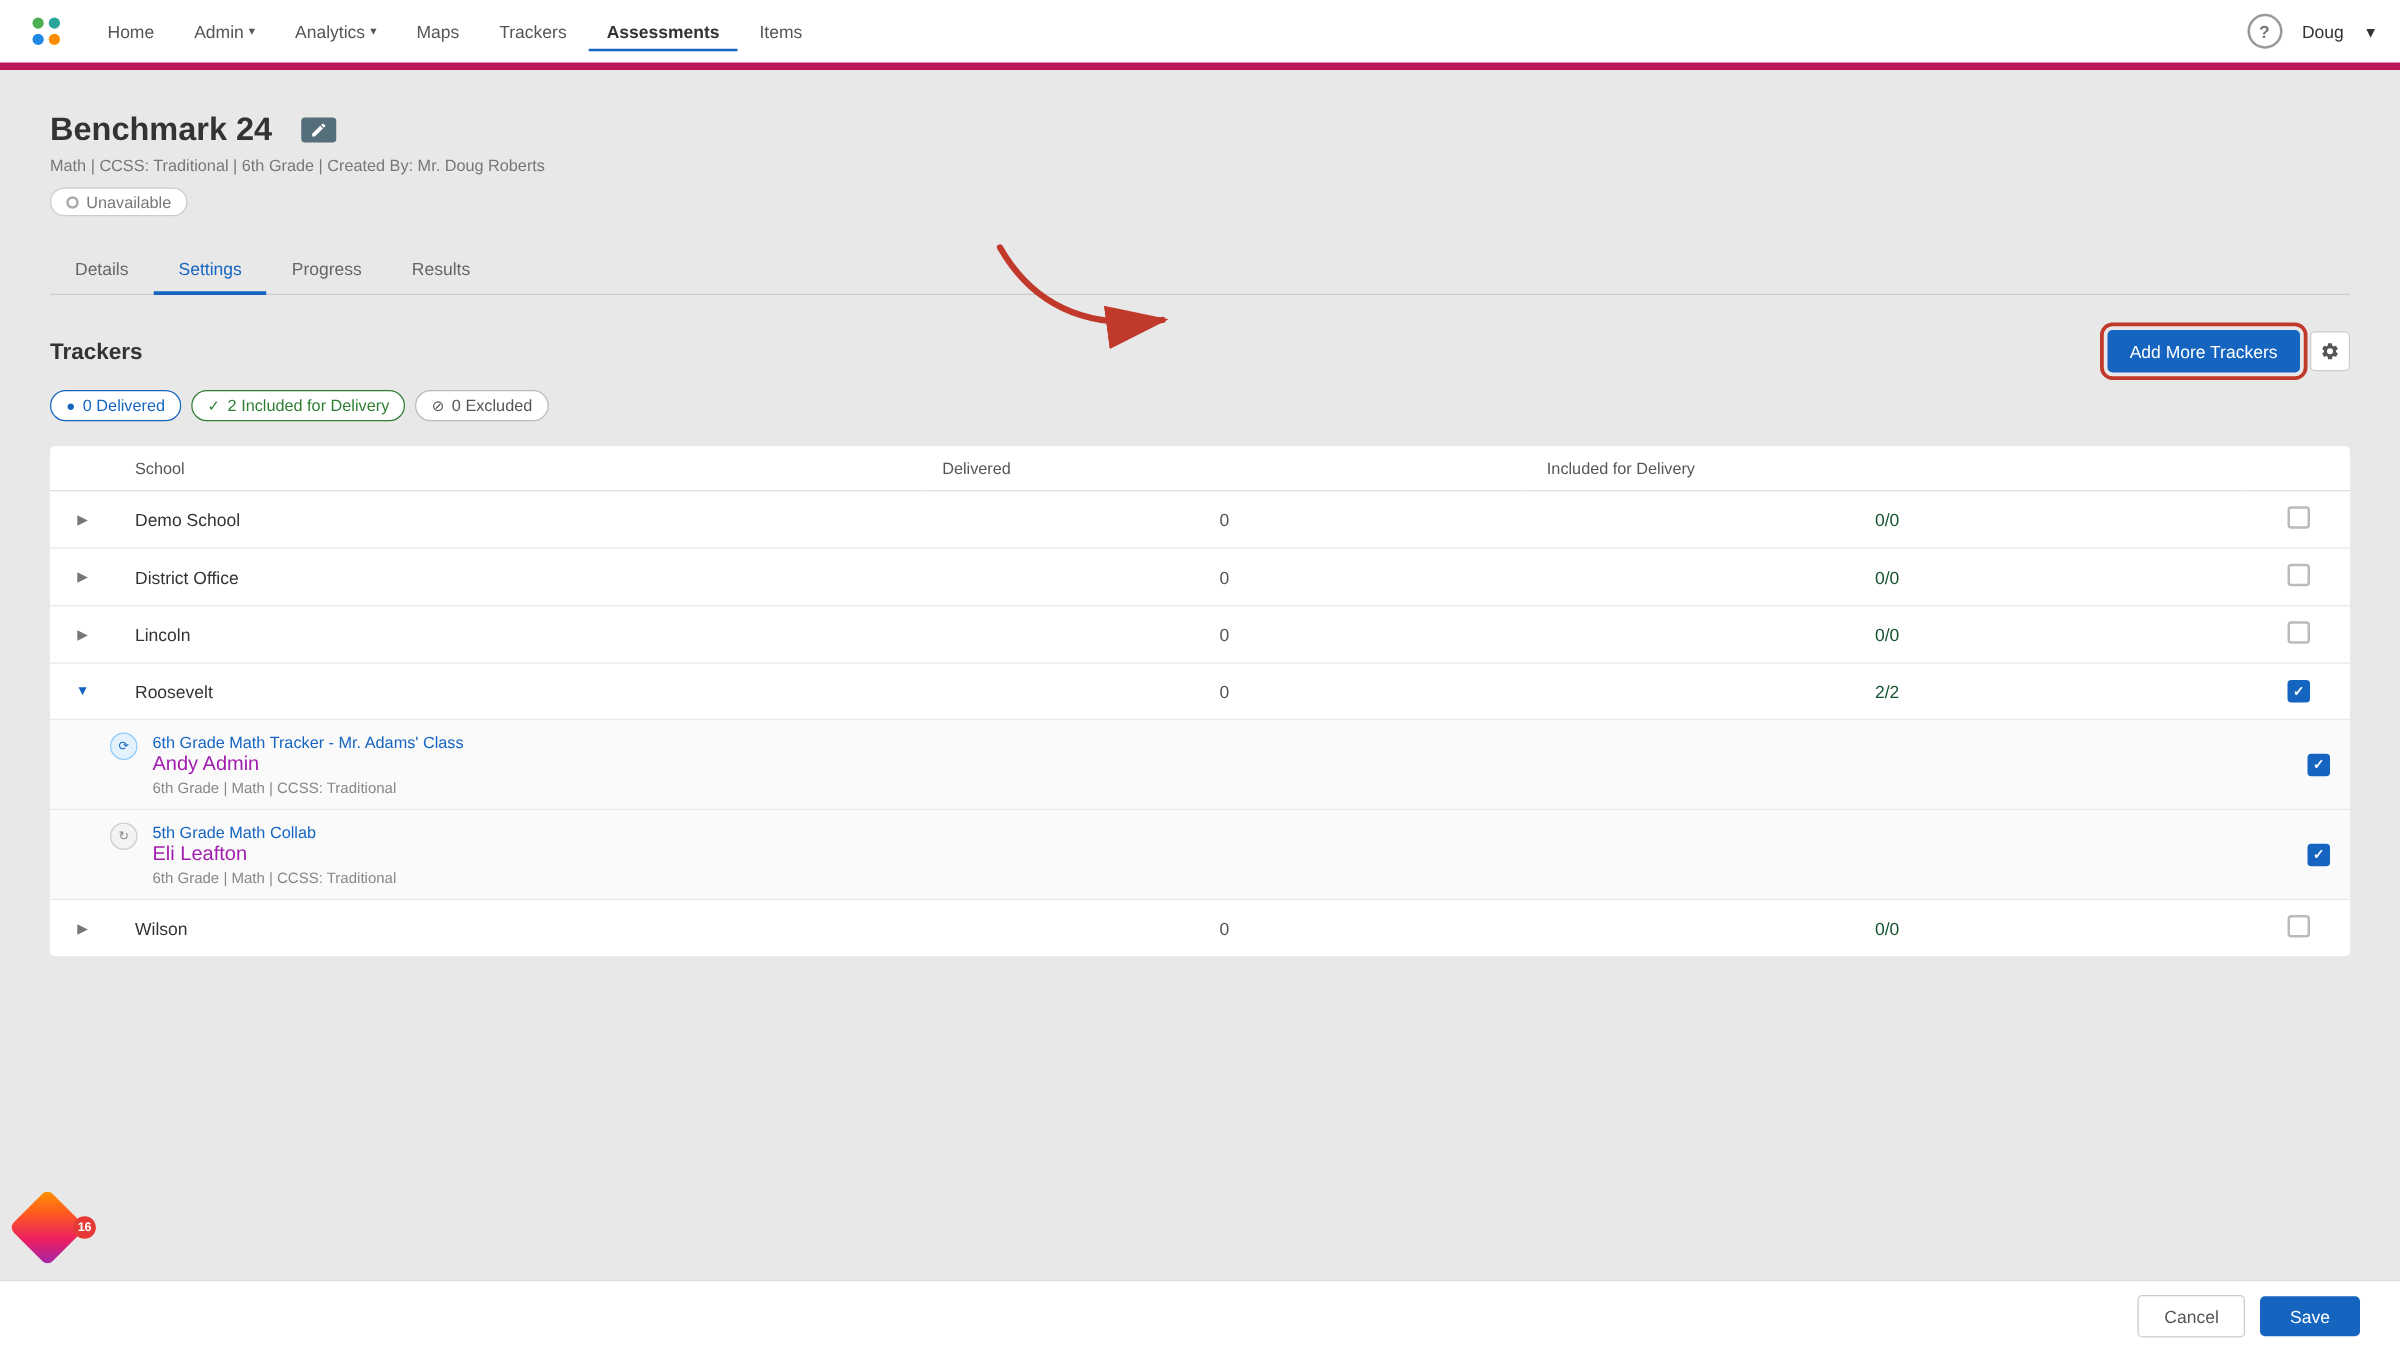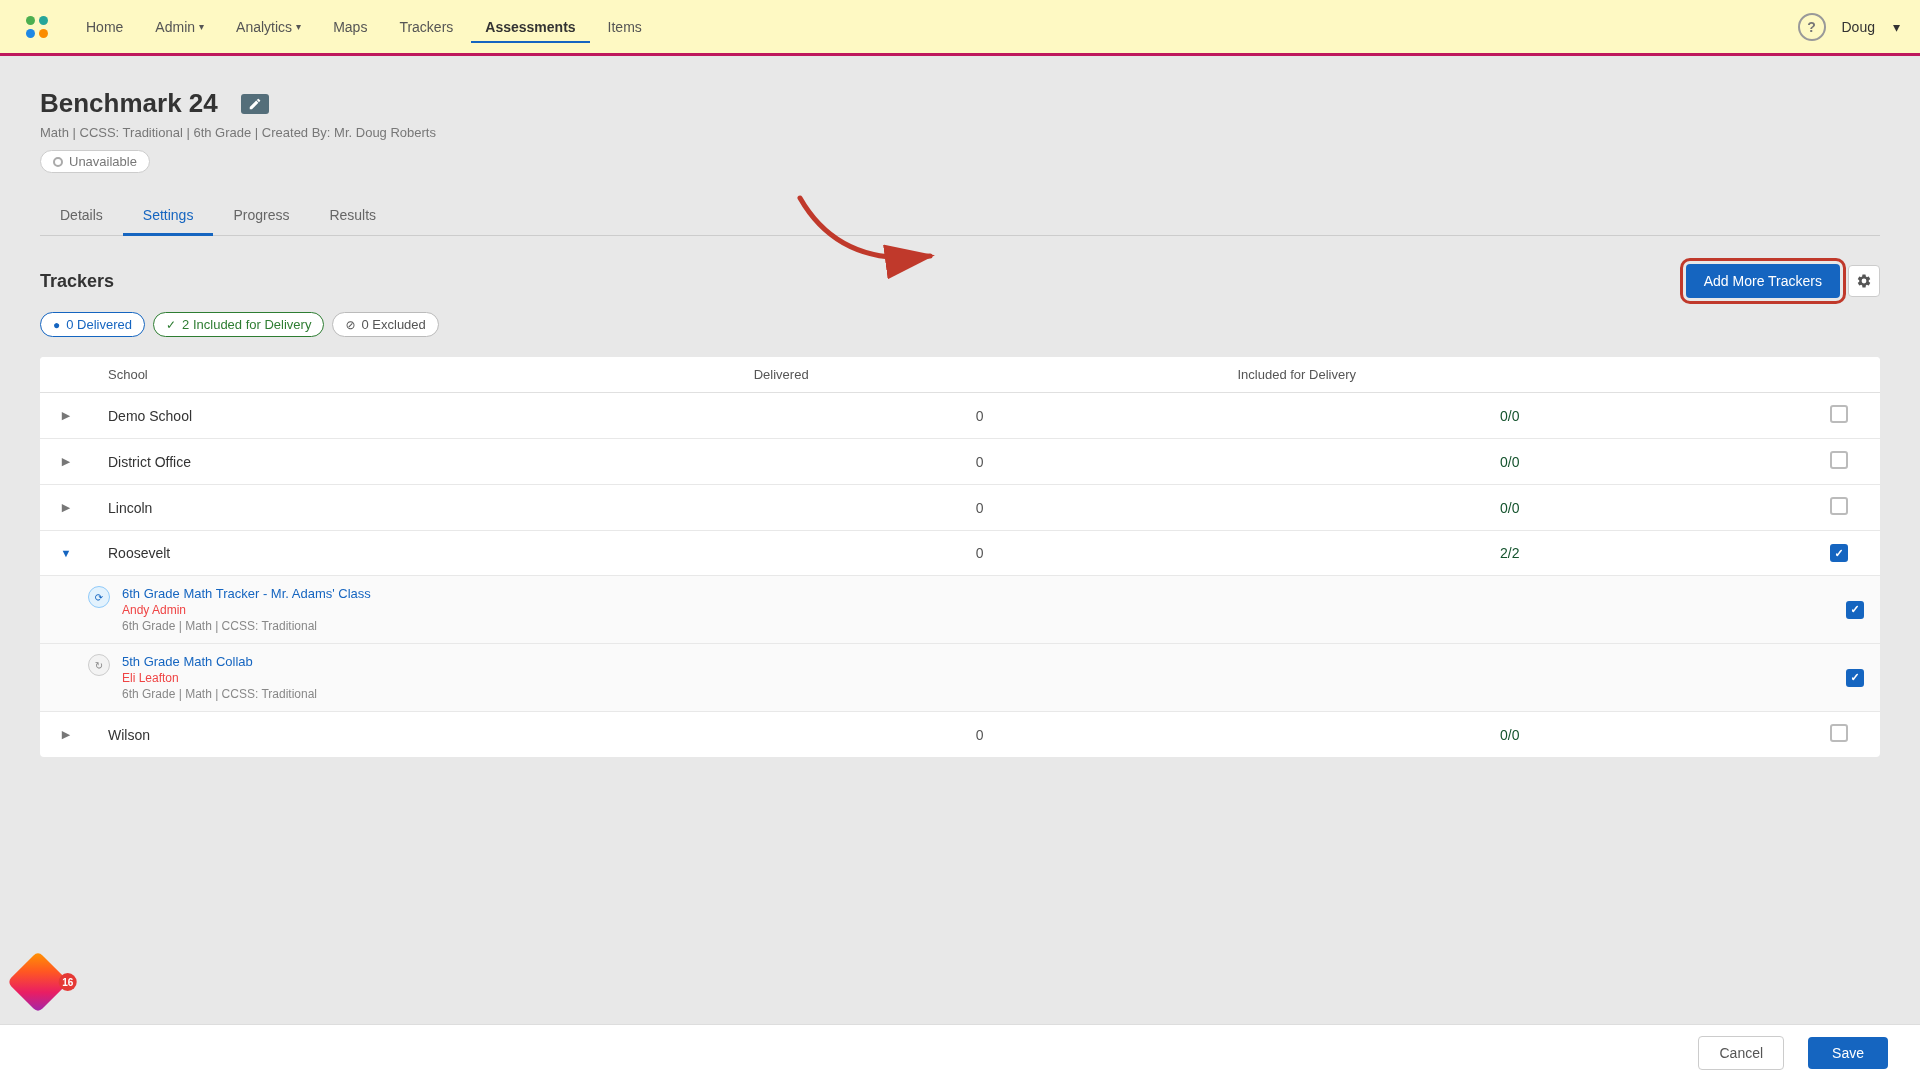--- a/index.html
+++ b/index.html
@@ -1,25 +1,25 @@
 <!DOCTYPE html>
 <html><head>
   <meta charset="utf-8">
   <style>
     * { box-sizing: border-box; margin: 0; padding: 0; }
     body { font-family: -apple-system, BlinkMacSystemFont, 'Segoe UI', sans-serif; background: #e8e8e8; color: #333; font-size: 14px; }
 
     
     .topnav {
-      background: #fef9c3;
+      background: #ffffff;
       height: 56px;
       display: flex;
       align-items: center;
       padding: 0 20px;
-      border-bottom: 3px solid #be185d;
+      border-bottom: 6px solid #be185d;
       position: fixed; top: 0; left: 0; right: 0; z-index: 100;
     }
     .topnav-logo {
       width: 34px; height: 34px; margin-right: 18px;
       display: flex; align-items: center; justify-content: center;
     }
     .logo-dots {
       display: grid; grid-template-columns: 1fr 1fr; gap: 4px; width: 22px; height: 22px;
     }
     .logo-dot { width: 9px; height: 9px; border-radius: 50%; }
@@ -132,38 +132,38 @@
       display: inline-flex; align-items: center; justify-content: center;
       cursor: pointer; background: #fff;
     }
     .cb.checked { background: #1565c0; border-color: #1565c0; }
     .cb.checked::after { content: '✓'; color: white; font-size: 11px; font-weight: 700; }
 
     
     .sub-row td { background: #fafafa; padding: 10px 16px 10px 48px; }
     .sub-row-name { font-size: 13px; color: #1565c0; font-weight: 500; margin-bottom: 2px; }
     .sub-row-meta { font-size: 12px; color: #888; }
-    .sub-row-owner { font-size: 12px; color: #ef4444; margin-bottom: 2px; }
+    .sub-row-owner { font-size: 16px; color: #a21caf; margin-bottom: 2px; }
 
     .tracker-icon {
       width: 22px; height: 22px; border-radius: 50%;
       display: inline-flex; align-items: center; justify-content: center;
       font-size: 10px; margin-right: 6px; vertical-align: middle;
     }
     .tracker-icon.synced { background: #e3f2fd; color: #1565c0; border: 1.5px solid #90caf9; }
     .tracker-icon.pending { background: #f3f3f3; color: #888; border: 1.5px solid #ccc; }
 
     .sub-row-cell { display: flex; align-items: flex-start; gap: 6px; }
 
     
     .footer-bar {
       position: fixed; bottom: 0; left: 0; right: 0; height: 56px;
       background: #fff; border-top: 1px solid #ddd;
       display: flex; align-items: center; justify-content: flex-end;
-      padding: 0 32px; gap: 24px;
+      padding: 0 32px; gap: 12px;
     }
     .btn-cancel {
       padding: 8px 20px; border: 1px solid #ccc; background: #fff;
       border-radius: 4px; font-size: 14px; cursor: pointer; color: #555;
     }
     .btn-save {
       padding: 8px 24px; background: #1565c0; color: #fff;
       border: none; border-radius: 4px; font-size: 14px; cursor: pointer; font-weight: 500;
     }
 

